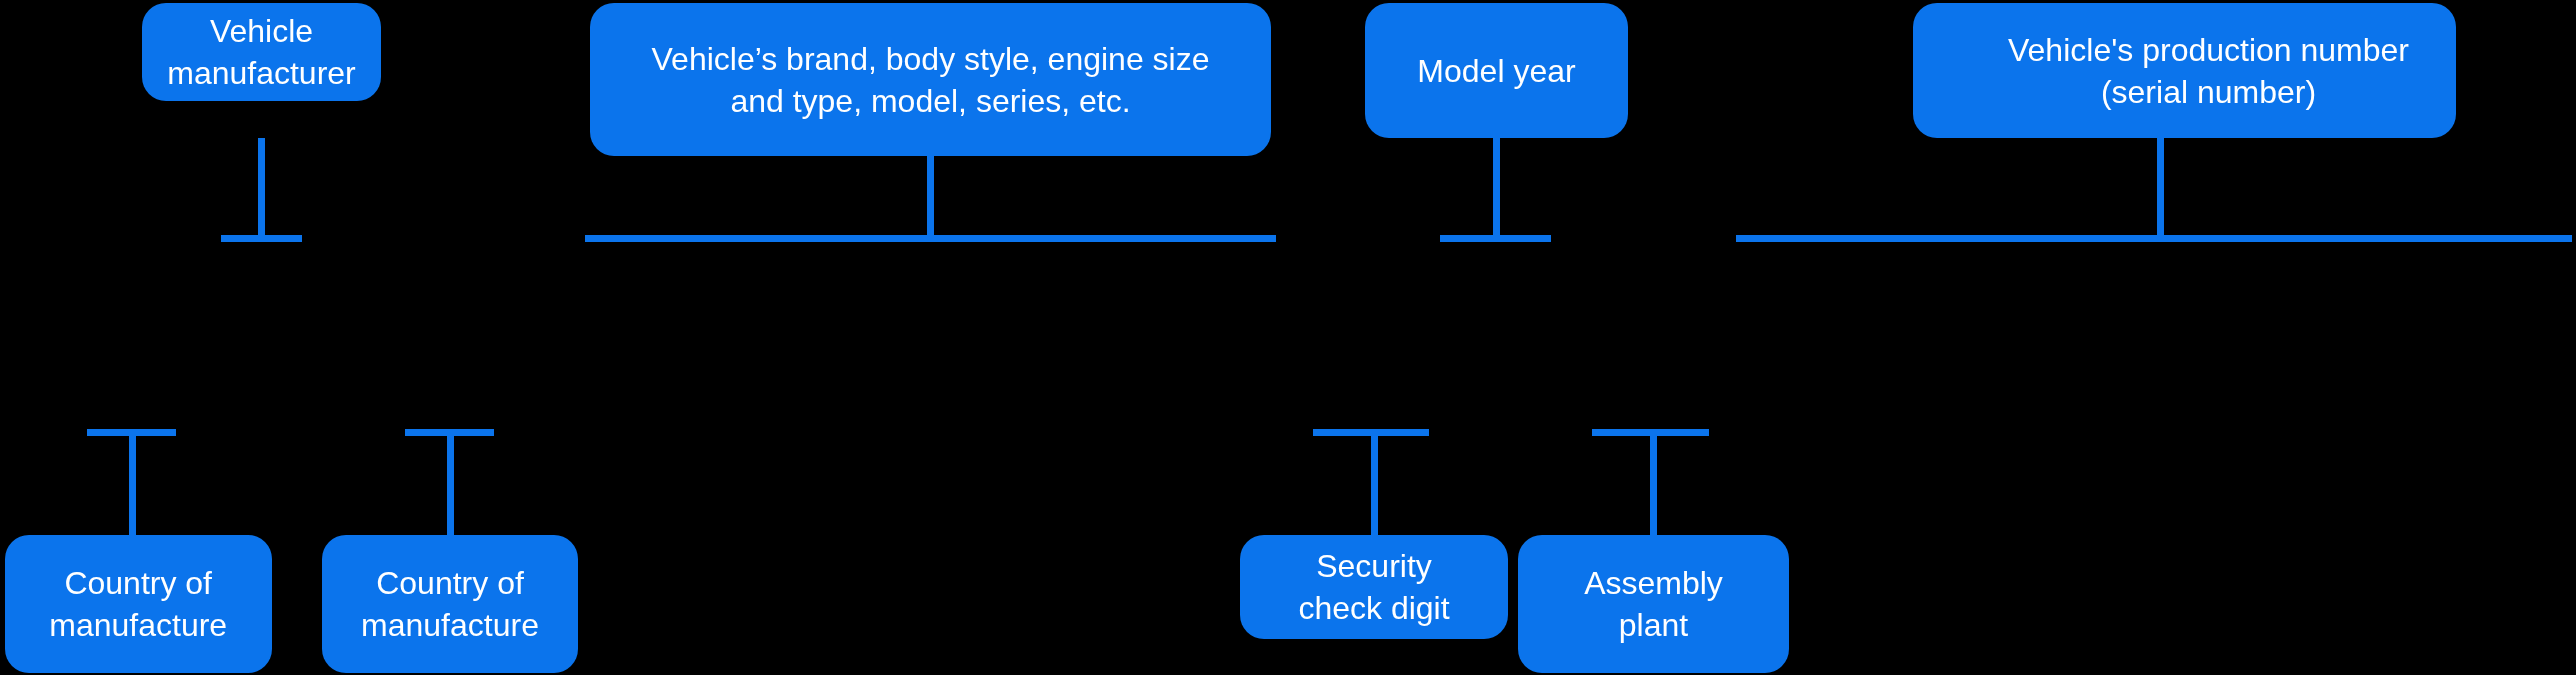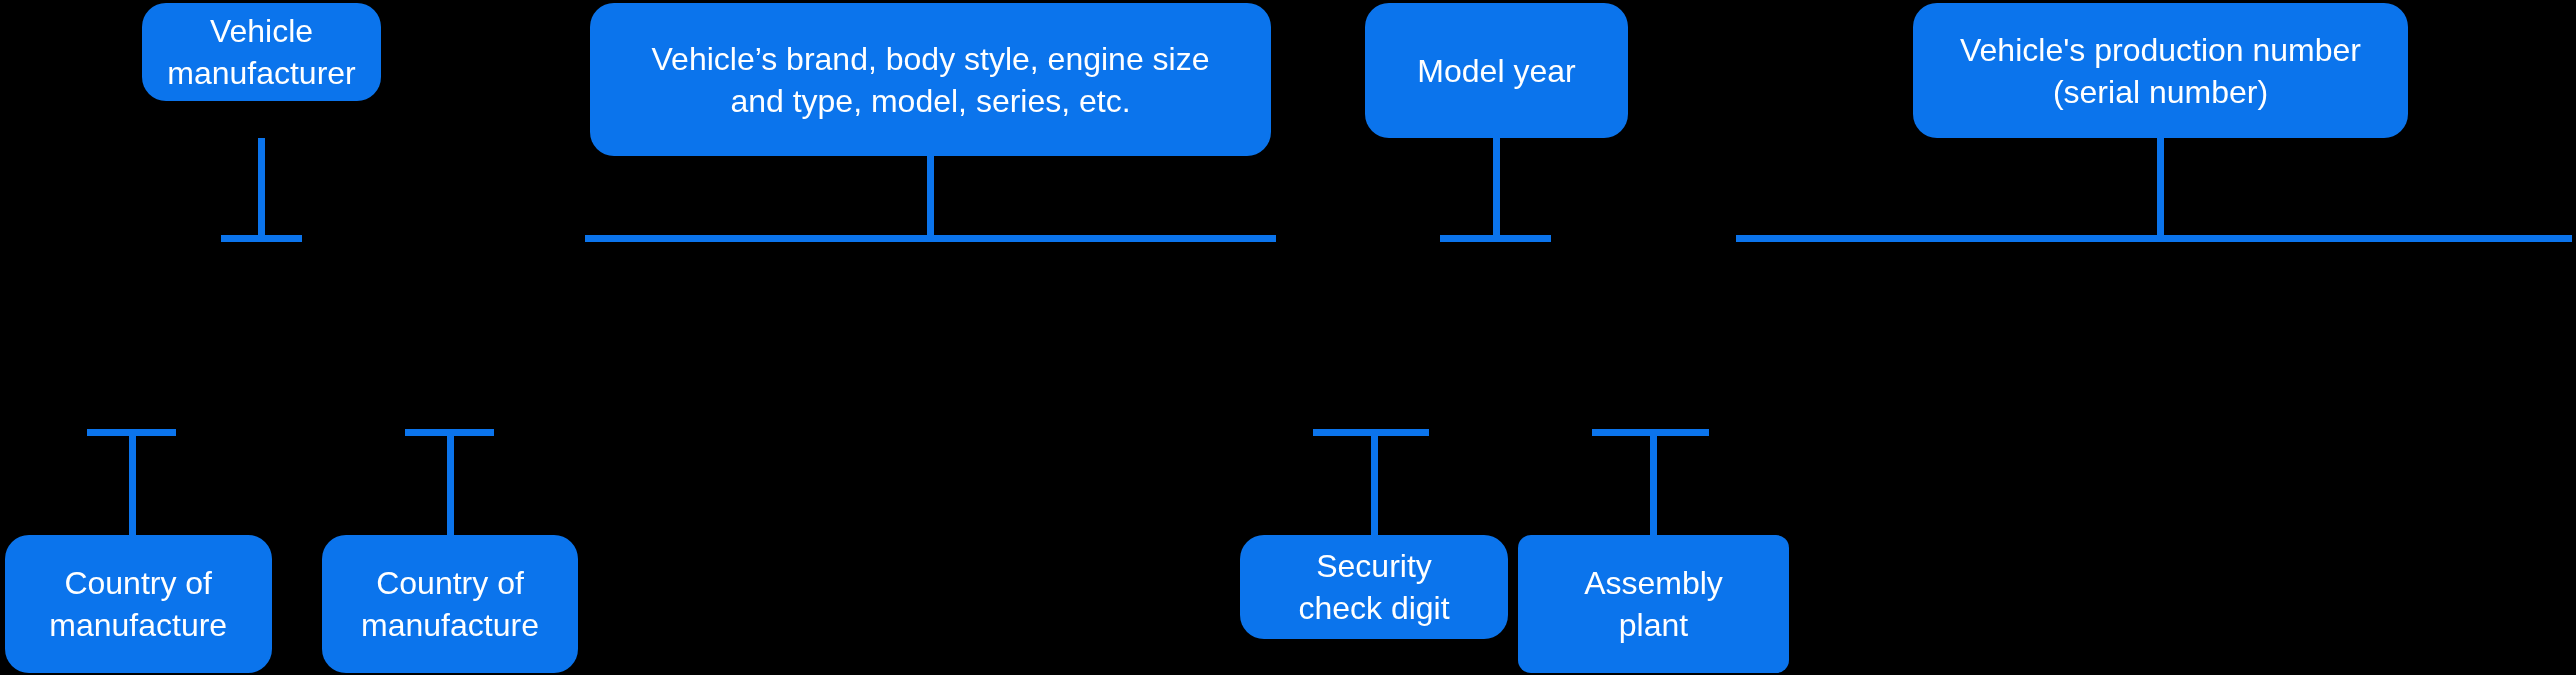--- a/index.html
+++ b/index.html
@@ -54,21 +54,21 @@
 
   <div class="node" style="left:590px; top:3.4px; width:681px; height:153px;">
     <span class="node-label">Vehicle’s brand, body style, engine size
 and type, model, series, etc.</span>
   </div>
 
   <div class="node" style="left:1365px; top:3.4px; width:263px; height:135px;">
     <span class="node-label">Model year</span>
   </div>
 
-  <div class="node" style="left:1913px; top:3.4px; width:495px; height:135px;">
+  <div class="node" style="left:1913px; top:3.4px; width:495px; height:135px;padding-left:48px;">
     <span class="node-label">Vehicle's production number
 (serial number)</span>
   </div>
 
   <div class="stub" style="left:258px; top:138px; height:98px;"></div>
   <div class="cap" style="left:221px; top:235px; width:81px;"></div>
 
   <div class="stub" style="left:927px; top:138px; height:98px;"></div>
   <div class="cap" style="left:585px; top:235px; width:691px;"></div>
 
@@ -98,19 +98,19 @@
   <div class="node" style="left:322px; top:535px; width:256px; height:138px;">
     <span class="node-label">Country of
 manufacture</span>
   </div>
 
   <div class="node" style="left:1240px; top:535px; width:268px; height:104px;">
     <span class="node-label">Security
 check digit</span>
   </div>
 
-  <div class="node" style="left:1518px; top:535px; width:271px; height:138px;border-radius:13px;">
+  <div class="node" style="left:1518px; top:535px; width:271px; height:138px;">
     <span class="node-label">Assembly
 plant</span>
   </div>
 
 </div>
 
 
 </body></html>

